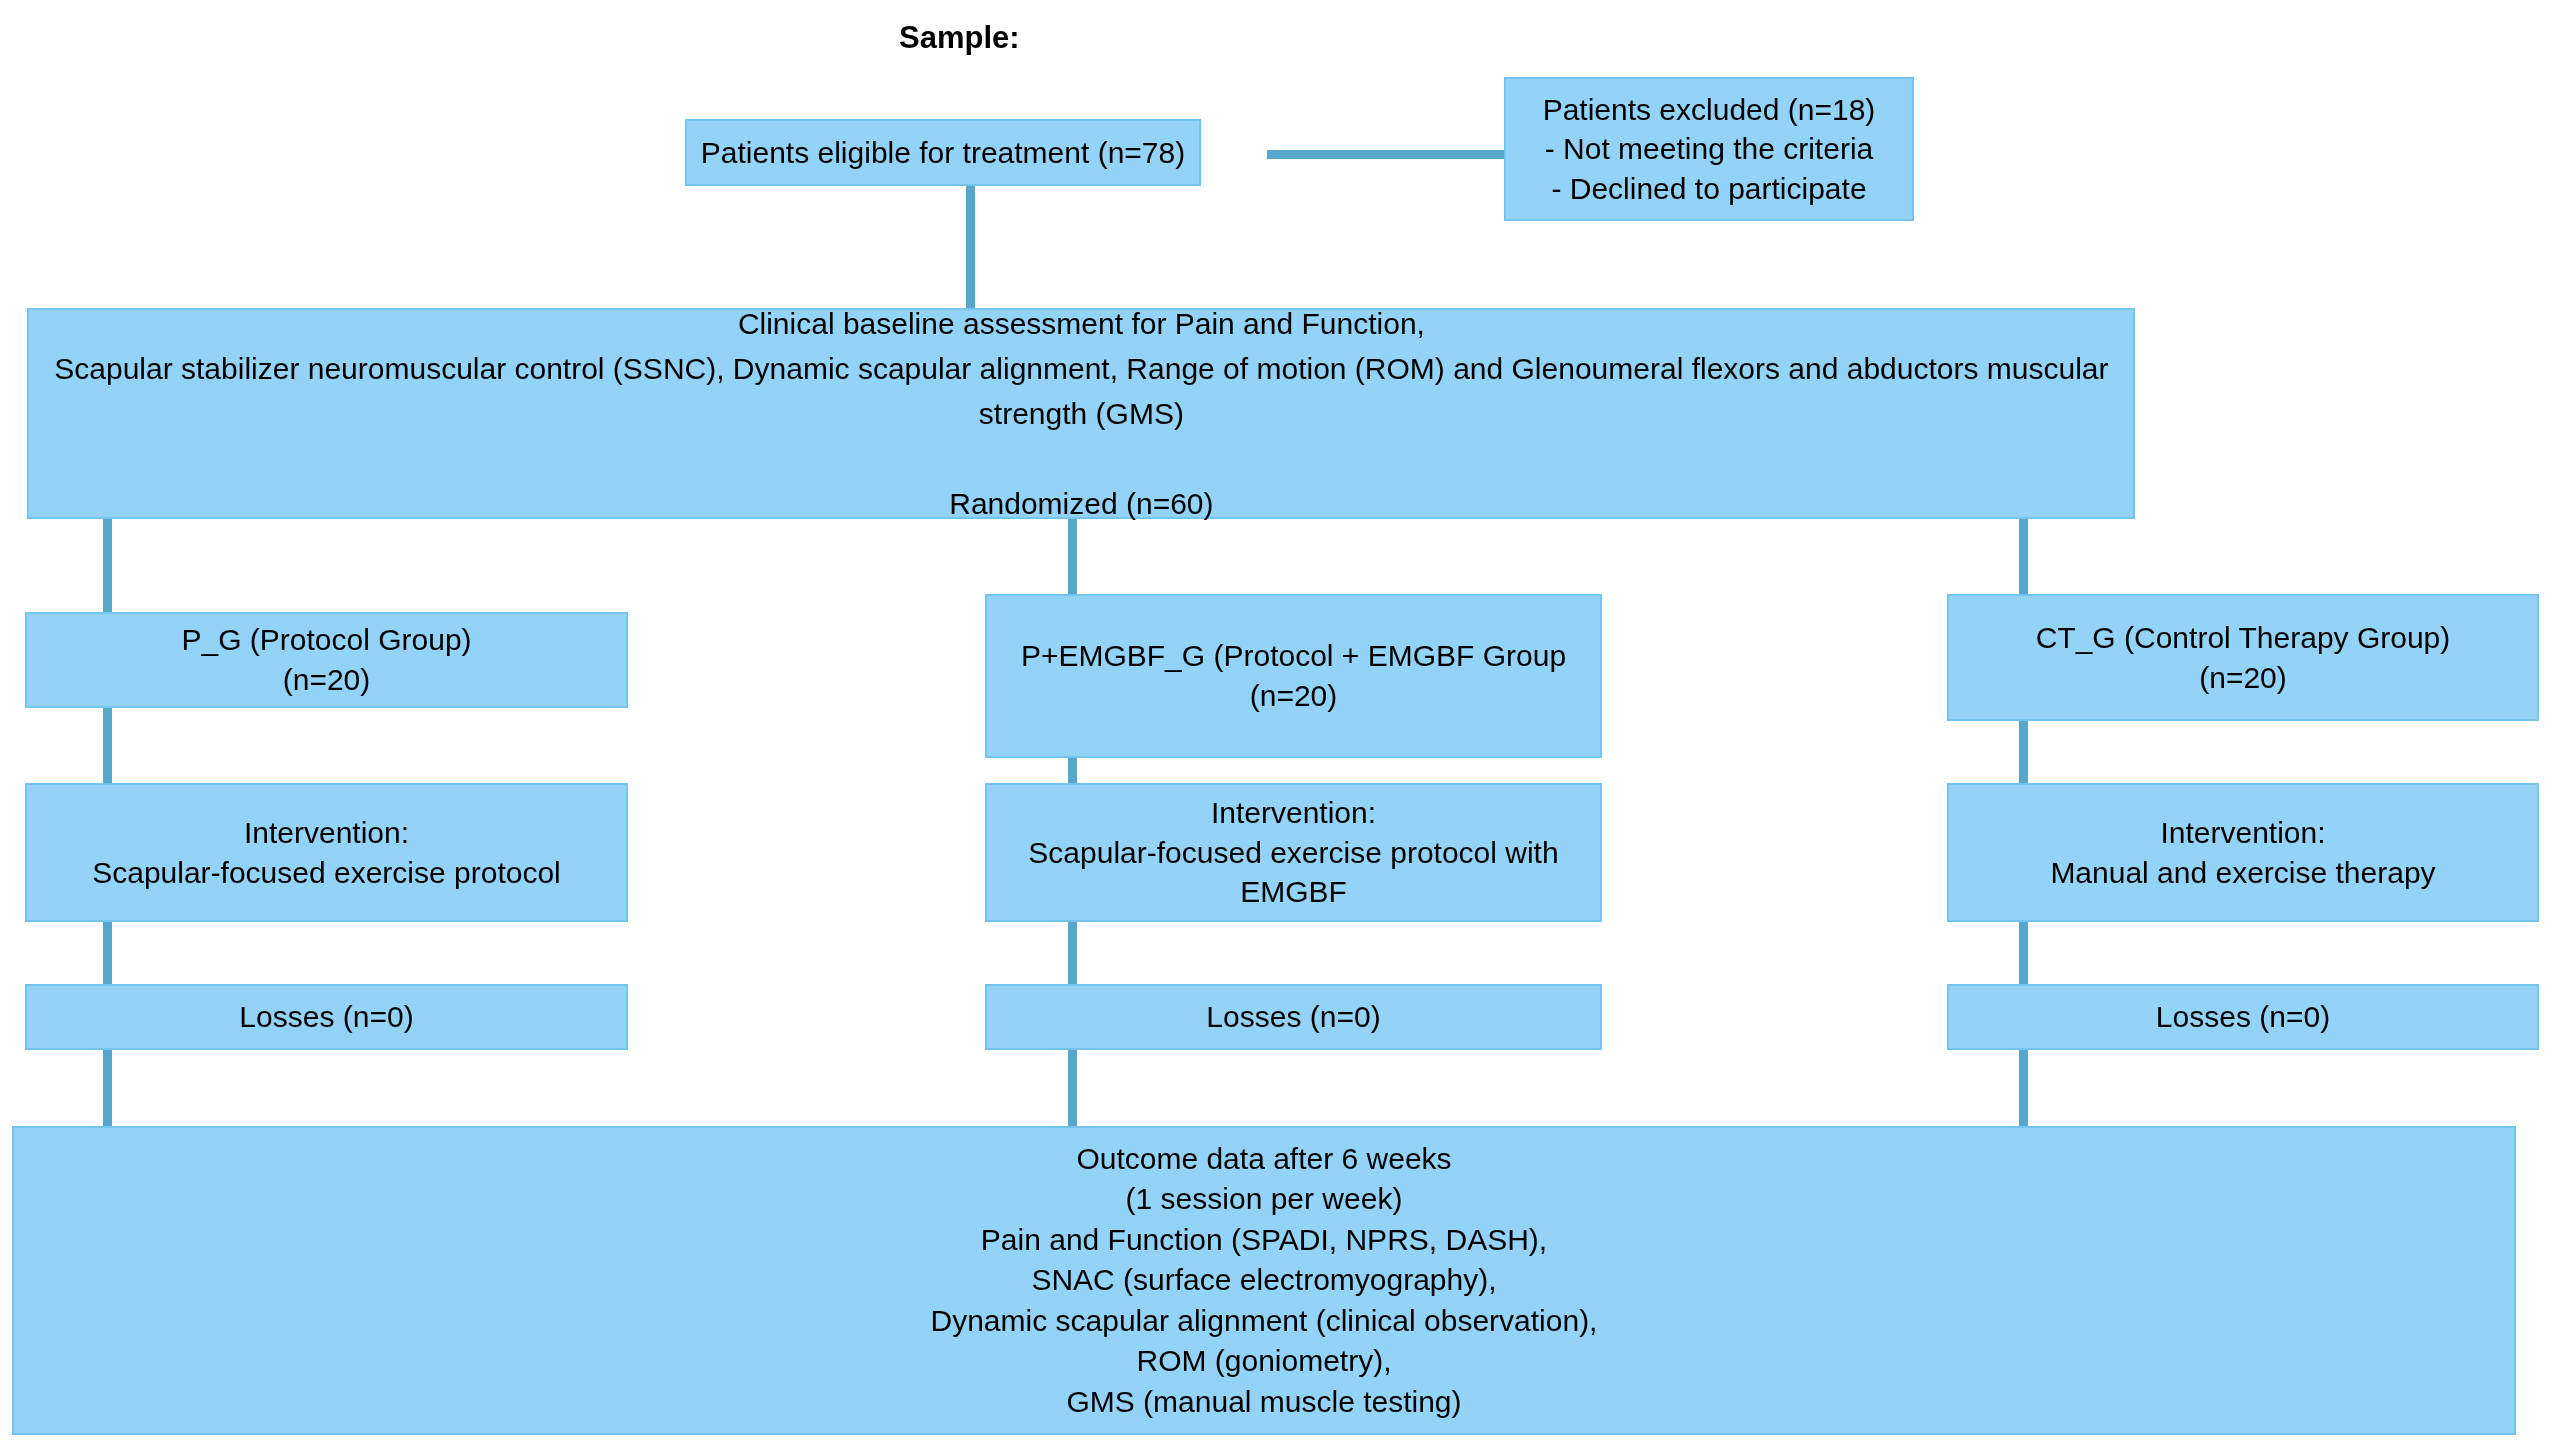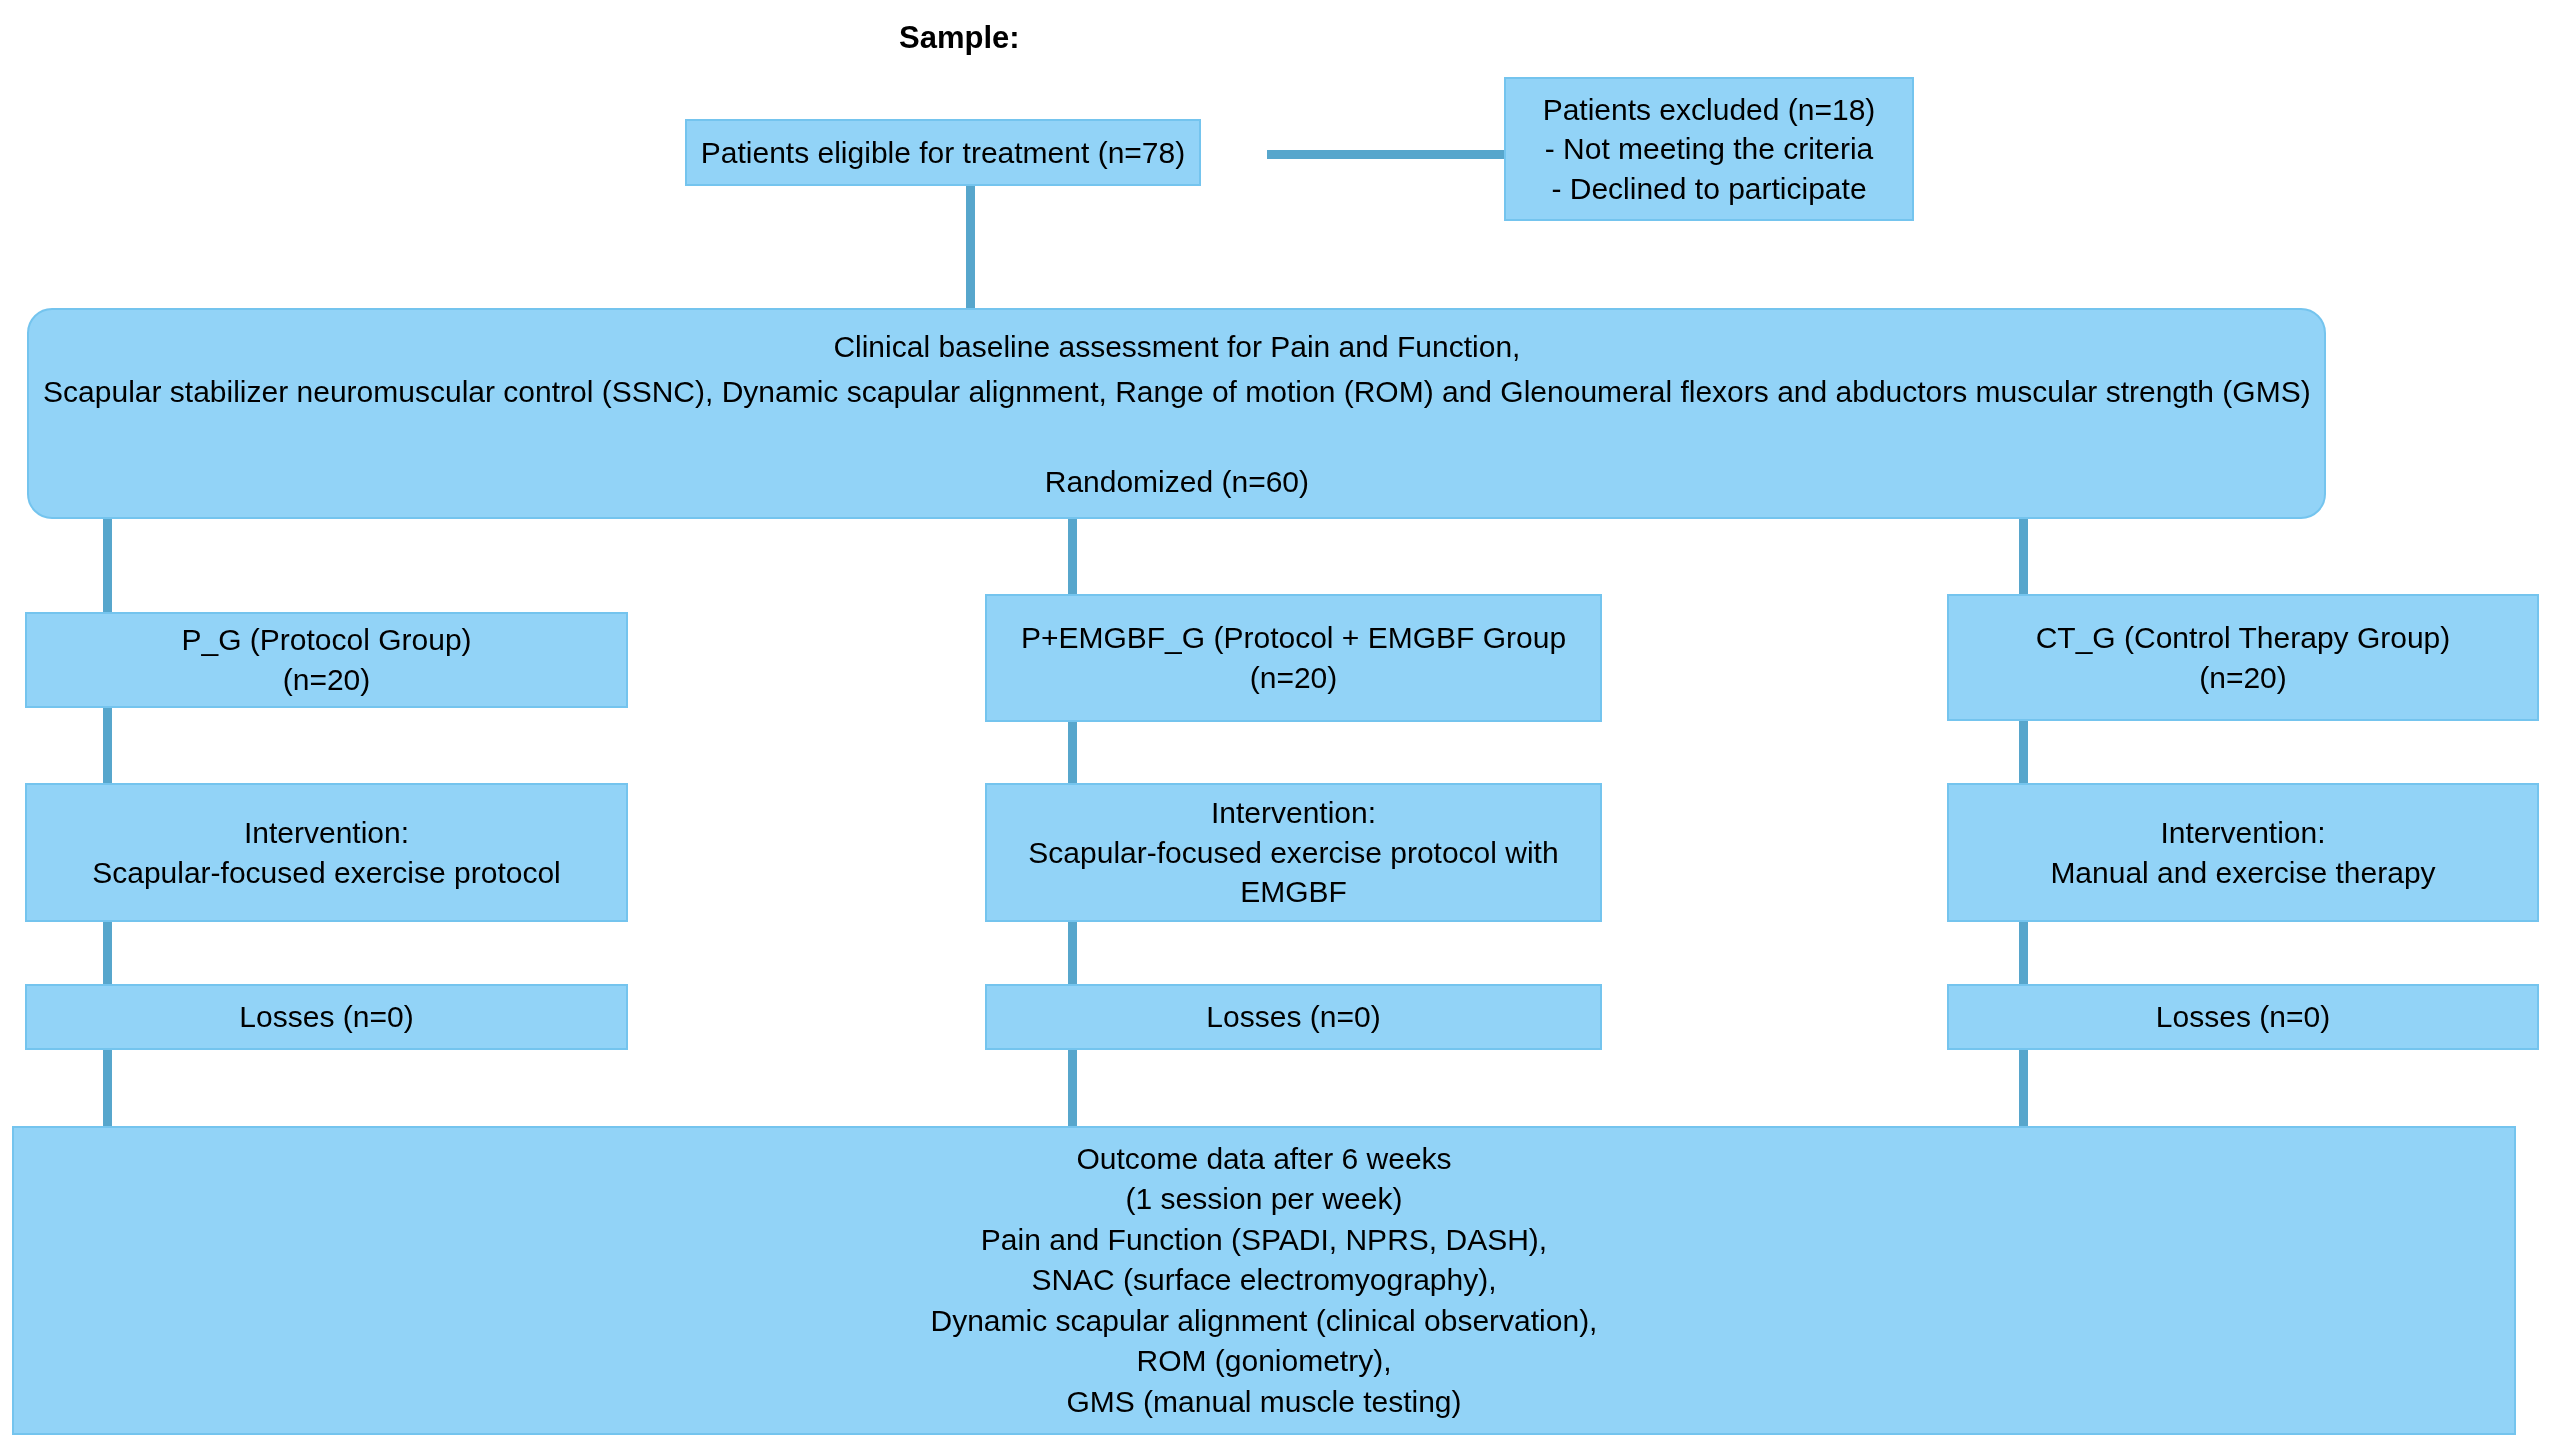--- a/index.html
+++ b/index.html
@@ -43,23 +43,23 @@
   .label{
     position:absolute;
     font-weight:bold;
     font-size:31px;
     z-index:3;
   }
   
   #lbl-sample   {left:899px; top:20.4px;}
   #b-eligible   {left:685px;  top:119px;  width:516px;  height:67px;}
   #b-excluded   {left:1504px; top:77px;   width:410px;  height:144px;}
-  #b-baseline   {left:27.4px;   top:308px;  width:2299px; height:211px; line-height:1.5;border-radius:25px;}
+  #b-baseline   {left:27.4px;   top:308px;  width:2108px; height:211px; line-height:1.5;}
   #b-group-l    {left:25px;   top:612px;  width:603px;  height:96px;}
-  #b-group-m    {left:985px; top:594px;  width:617px;  height:128px;}
+  #b-group-m    {left:985px; top:594px;  width:617px;  height:164px;}
   #b-group-r    {left:1947px; top:594px;  width:592px;  height:127px;}
   #b-int-l      {left:25px;   top:783px; width:603px;  height:139px;}
   #b-int-m      {left:985px; top:783px; width:617px;  height:139px;}
   #b-int-r      {left:1947px; top:783px; width:592px;  height:139px;}
   #b-loss-l     {left:25px;   top:984px; width:603px;  height:66px;}
   #b-loss-m     {left:985px; top:984px; width:617px;  height:66px;}
   #b-loss-r     {left:1947px; top:984px; width:592px;  height:66px;}
   #b-outcome    {left:12px;   top:1126px; width:2504px; height:309px; line-height:1.35;}
 
   #ln-elig-excl {left:1267px; top:150px;  width:239px;  height:9.4px;}

